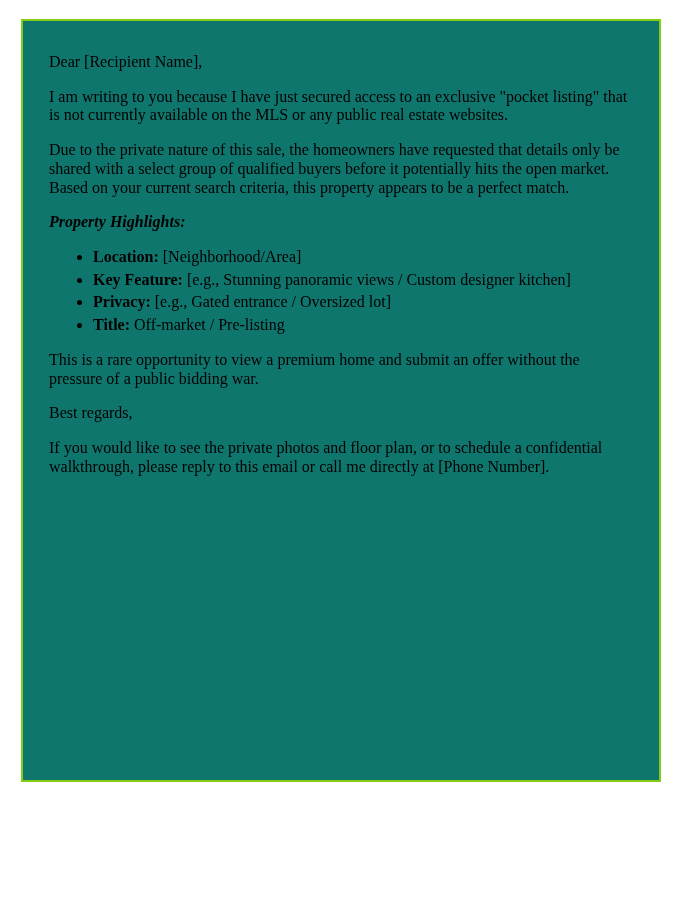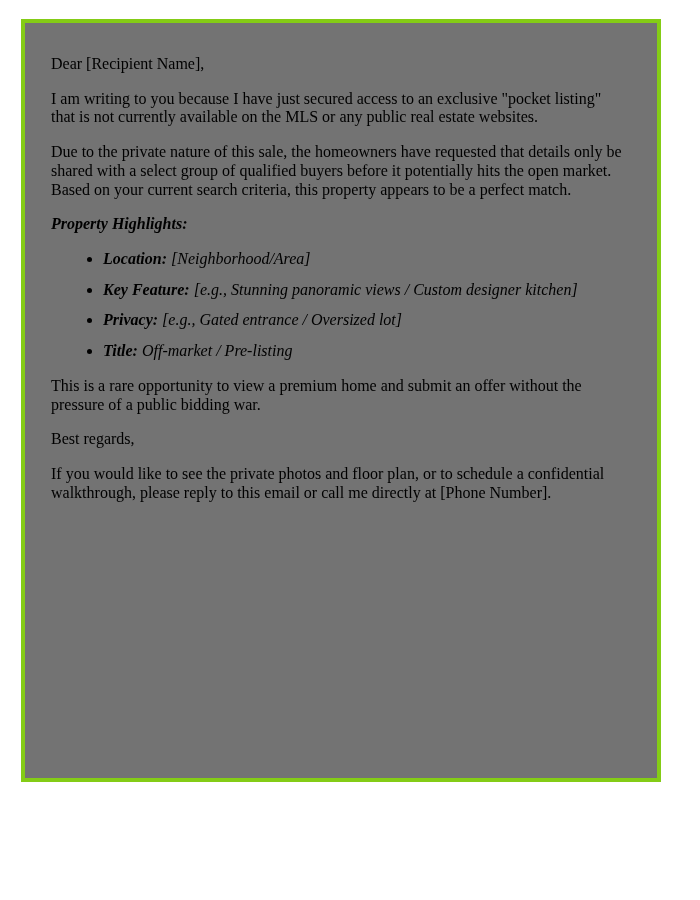--- a/index.html
+++ b/index.html
@@ -16,41 +16,40 @@
     line-height: 1.17;
     color: #000000;
   }
   .letter-frame {
     position: absolute;
     left: 21px;
     top: 19px;
     width: 640px;
     height: 763px;
     box-sizing: border-box;
-    border: 4px solid #84cc16;
+    border: 2px solid #84cc16;
     padding: 16px 28px 16px 26px;
-    background: #737373;
+    background: #0f766e;
     overflow: hidden;
   }
   p {
     margin: 16px 0;
   }
   .bold {
     font-weight: bold;
     font-style: italic;
   }
   ul.highlights {
     margin: 16px 0;
     padding-left: 40px;
     list-style-type: disc;
   }
   ul.highlights li {
-    margin: 12px;
+    margin: 4px;
     padding: 0;
-    font-style: italic;
   }
 </style>
 </head>
 <body>
 
 <div class="letter-frame">
 
   <p>Dear [Recipient Name],</p>
 
   <p>I am writing to you because I have just secured access to an exclusive "pocket listing" that is not currently available on the MLS or any public real estate websites.</p>

